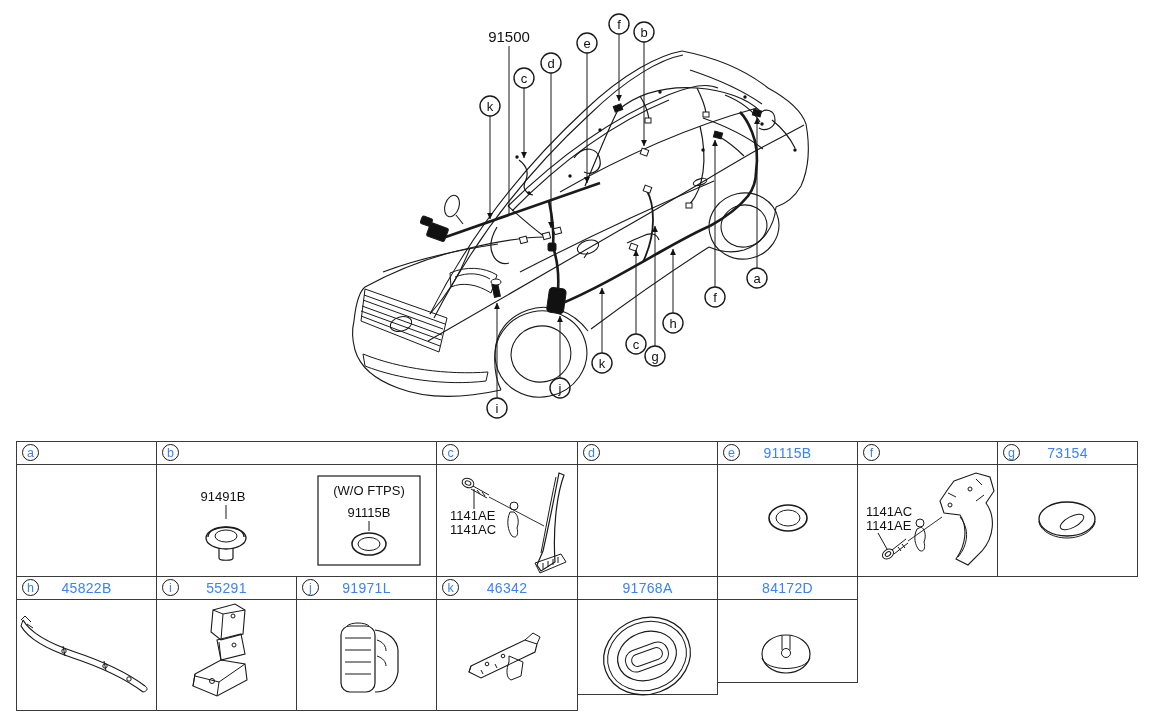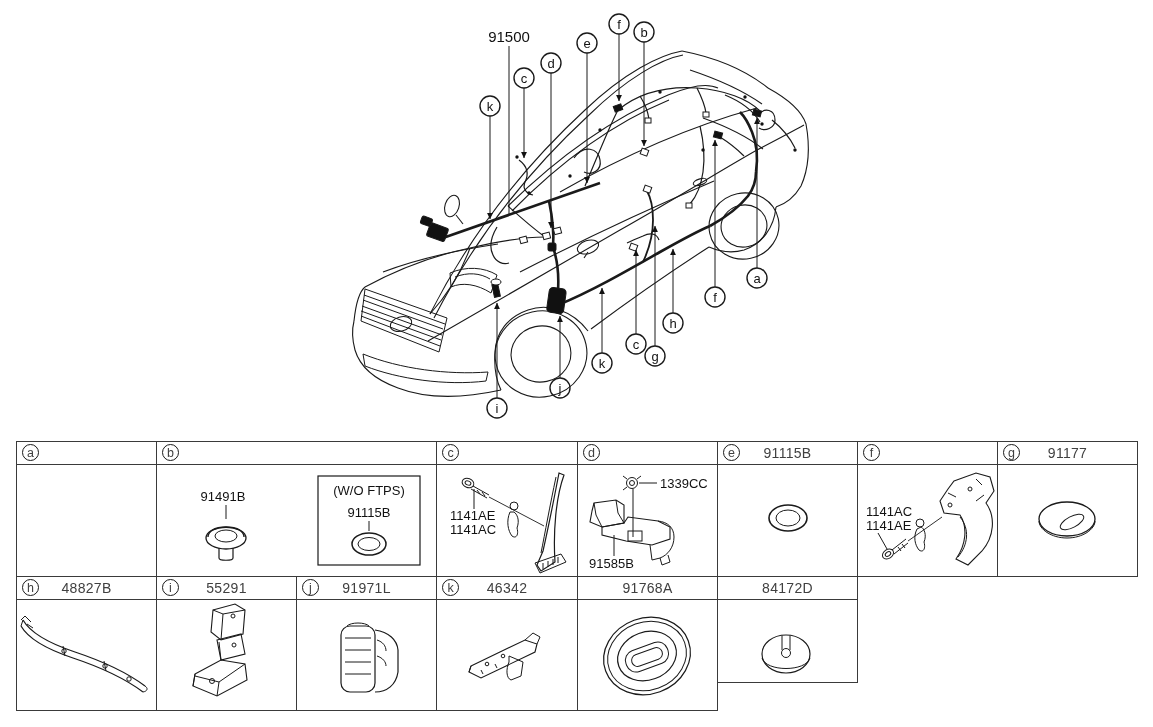--- a/index.html
+++ b/index.html
@@ -1,17 +1,17 @@
 <!DOCTYPE html>
 <html><head>
 <meta charset="utf-8">
 <style>
   html,body{margin:0;padding:0;background:#fff;}
   #stage{position:relative;width:1153px;height:727px;background:#fff;
-         font-family:"Liberation Sans", sans-serif;color:#404040;overflow:hidden;}
+         font-family:"Liberation Sans", sans-serif;color:#3b82f6;overflow:hidden;}
   svg{font-family:"Liberation Sans", sans-serif;}
   #vehicle-svg{position:absolute;left:0;top:0;}
   .cell{position:absolute;border:1px solid #3a3a3a;box-sizing:border-box;background:#fff;}
   .cell-header{position:relative;height:23px;border-bottom:1px solid #3a3a3a;box-sizing:border-box;}
   .badge{position:absolute;left:5px;top:2px;width:17px;height:17px;border:1.3px solid #1a1a1a;
          border-radius:50%;font-size:12.5px;line-height:17px;text-align:center;box-sizing:border-box;}
   .hpart{position:absolute;left:0;right:0;top:3px;text-align:center;font-size:14px;letter-spacing:.3px;}
   .cell-body{position:relative;width:100%;height:calc(100% - 23px);}
   .cell-body svg{position:absolute;left:0;top:0;}
   text{fill:#111;}
@@ -269,38 +269,20 @@
       <path class="ln" d="M98,98 L124,89 L129,97 L103,108 Z"></path>
       <path class="ln" d="M106,98 L106,104 M111,96 L111,102 M116,94 L116,100 M121,92 L121,98"></path>
     </svg>
   </div>
 </div>
 
 <div class="cell" style="left:577px;top:441px;width:141px;height:136px;">
   <div class="cell-header">
         <span class="badge">d</span>
       </div>
-  <div class="cell-body">
-    <svg width="139" height="111" viewBox="0 0 139 111">
-      <circle class="ln" cx="54" cy="18" r="5.5"></circle>
-          <circle class="ln" cx="54" cy="18" r="2.5"></circle>
-      <path class="ln" d="M49,14 L45,11 M59,14 L63,11 M49,22 L45,25"></path>
-      <path class="ln" d="M61,18 L79,18"></path>
-      <text x="82" y="23" font-size="13">1339CC</text>
-      <path class="ln" d="M55,24 L55,72"></path>
-      <path class="ln" d="M14,46 L16,38 L38,35 L46,40 L46,58 L24,62 L12,57 Z" stroke-width="1.1"></path>
-      <path class="ln" d="M16,38 L18,50 L24,62 M38,35 L40,48 L46,58"></path>
-      <path class="ln" d="M24,62 L46,58 L50,52 L80,56 L92,62 L92,74 L74,80 L48,76 L24,70 Z" stroke-width="1.1"></path>
-      <path class="ln" d="M80,56 C90,57 96,63 96,72 C96,82 90,90 82,93 L74,95 L72,80"></path>
-      <rect class="ln" x="50" y="66" width="14" height="10"></rect>
-      <path class="ln" d="M82,93 L84,100 L92,97 L90,90"></path>
-      <text x="11" y="103" font-size="13">91585B</text>
-      <path class="ln" d="M36,91 L36,70"></path>
-    </svg>
-  </div>
 </div>
 
 <div class="cell" style="left:717px;top:441px;width:141px;height:136px;">
   <div class="cell-header">
     <span class="badge">e</span>
     <div class="hpart">91115B</div>
   </div>
   <div class="cell-body">
     <svg width="139" height="111" viewBox="0 0 139 111">
       <ellipse class="ln" cx="70" cy="53" rx="19" ry="13" stroke-width="1.6"></ellipse>
@@ -329,35 +311,35 @@
       <path class="ln" d="M118,14 L124,20 M126,30 L118,36 M90,28 L98,32"></path>
       <circle class="ln" cx="112" cy="24" r="2"></circle>
           <circle class="ln" cx="92" cy="40" r="2"></circle>
     </svg>
   </div>
 </div>
 
 <div class="cell" style="left:997px;top:441px;width:141px;height:136px;">
   <div class="cell-header">
     <span class="badge">g</span>
-    <div class="hpart">91177</div>
+    <div class="hpart">73154</div>
   </div>
   <div class="cell-body">
     <svg width="139" height="111" viewBox="0 0 139 111">
       <ellipse class="ln" cx="69" cy="54" rx="28" ry="17" stroke-width="1.3"></ellipse>
       <path class="ln" d="M41,56 C41,64 53,73 69,73 C85,73 97,64 97,56"></path>
       <ellipse class="ln" cx="74" cy="57" rx="13" ry="5.5" transform="rotate(-28 74 57)"></ellipse>
     </svg>
   </div>
 </div>
 
 <div class="cell" style="left:16px;top:576px;width:141px;height:135px;">
   <div class="cell-header">
     <span class="badge">h</span>
-    <div class="hpart">48827B</div>
+    <div class="hpart">45822B</div>
   </div>
   <div class="cell-body">
     <svg width="139" height="110" viewBox="0 0 139 110">
       <path class="ln" d="M6,20 C14,34 34,44 58,52 C88,62 112,74 128,86" stroke-width="1.2"></path>
       <path class="ln" d="M4,26 C12,40 32,50 56,58 C86,68 110,80 126,92" stroke-width="1.2"></path>
       <path class="ln" d="M6,20 L4,26 M128,86 C131,88 131,91 126,92"></path>
       <path class="ln" d="M8,16 L14,22 M4,20 L8,16 M10,24 L16,28"></path>
       <circle class="ln" cx="47" cy="51" r="2.2"></circle>
           <circle class="ln" cx="88" cy="66" r="2.2"></circle>
           <circle class="ln" cx="112" cy="79" r="2.2"></circle>
@@ -412,21 +394,21 @@
       <path class="ln" d="M34,66 L88,40 L100,44 L98,52 L44,78 L32,72 Z" stroke-width="1.1"></path>
       <path class="ln" d="M88,40 L96,33 L103,37 L100,44 M32,72 L34,66"></path>
       <path class="ln" d="M72,56 L86,62 L84,76 L74,80 C69,78 69,69 72,62 Z"></path>
       <circle class="ln" cx="50" cy="64" r="1.8"></circle>
           <circle class="ln" cx="66" cy="56" r="1.8"></circle>
       <path class="ln" d="M44,70 L46,74 M58,64 L60,68"></path>
     </svg>
   </div>
 </div>
 
-<div class="cell" style="left:577px;top:576px;width:141px;height:135px;">
+<div class="cell" style="left:577px;top:576px;width:141px;height:119px;">
   <div class="cell-header">
     <div class="hpart">91768A</div>
   </div>
   <div class="cell-body">
     <svg width="139" height="110" viewBox="0 0 139 110">
       <ellipse class="ln" cx="69" cy="56" rx="44" ry="38" transform="rotate(-20 69 56)" stroke-width="1.2"></ellipse>
       <ellipse class="ln" cx="69" cy="56" rx="40" ry="34" transform="rotate(-20 69 56)"></ellipse>
       <ellipse class="ln" cx="69" cy="56" rx="30" ry="24" transform="rotate(-20 69 56)" stroke-width="1.2"></ellipse>
       <rect class="ln" x="-22" y="-11" width="44" height="22" rx="10" transform="translate(69,57) rotate(-20)"></rect>
       <rect class="ln" x="-16" y="-6" width="32" height="12" rx="6" transform="translate(69,57) rotate(-20)"></rect>

